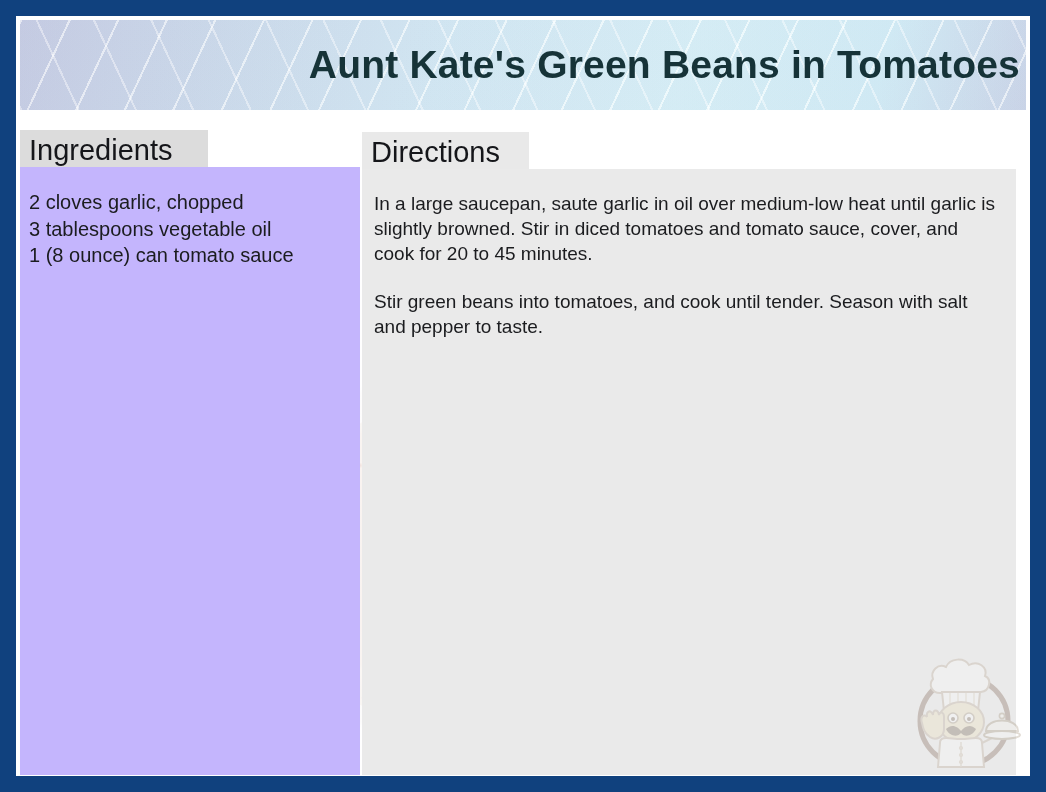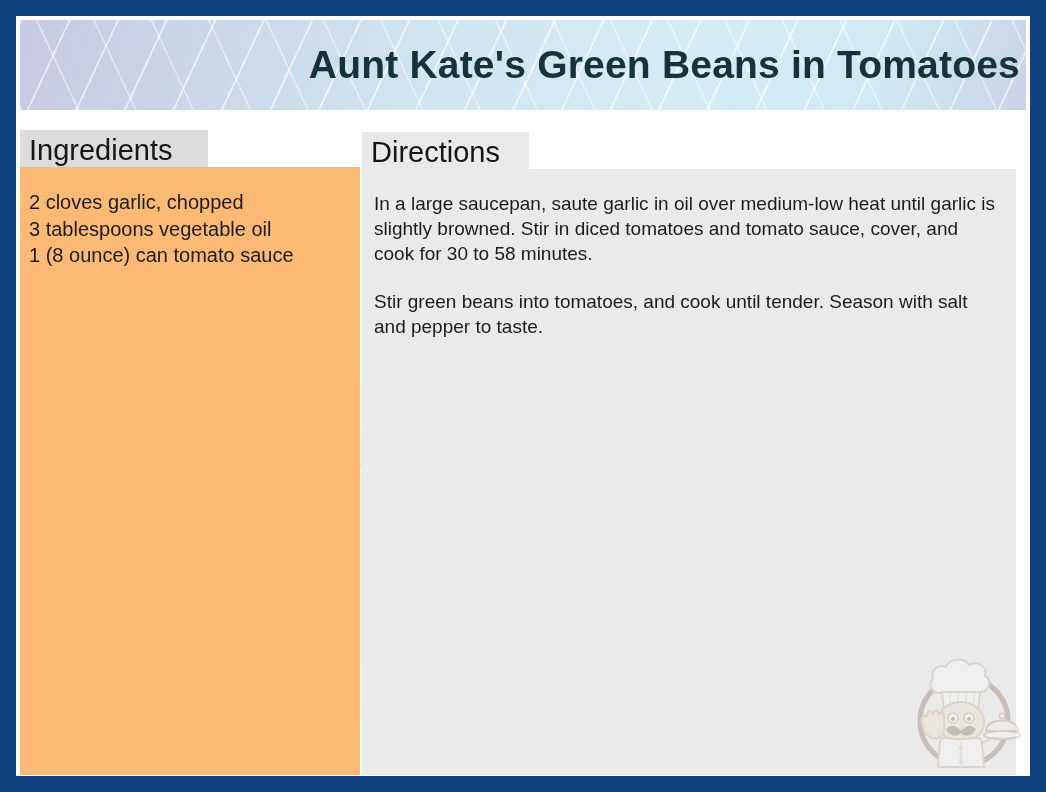--- a/index.html
+++ b/index.html
@@ -170,21 +170,21 @@
     position: absolute;
     top: 40px;
     left: 0;
     box-sizing: border-box;
     padding: 22px 14px 14px 9px;
   }
 
   
   #panel-ingredients { left: 4px; top: 111px; width: 340px; height: 648px; }
   #panel-ingredients .panel-tab  { width: 188px; background: #dcdcdc; }
-  #panel-ingredients .panel-body { width: 340px; height: 608px; background: #fdba74; }
+  #panel-ingredients .panel-body { width: 340px; height: 608px; background: #c4b5fd; }
 
   
   #panel-directions { left: 346px; top: 113px; width: 654px; height: 646px; }
   #panel-directions .panel-tab  { width: 167px; background: #e9e9e9; }
   #panel-directions .panel-body { width: 654px; height: 606px; background: #eaeaea; padding-left: 12px; padding-right: 16px; }
 
   .ingredient-list {
     margin: 0;
     padding: 0;
     list-style: none;
@@ -241,21 +241,21 @@
           <li>1 (8 ounce) can tomato sauce</li>
         </ul>
       </div>
     </div>
 
     <div class="panel" id="panel-directions">
       <div class="panel-tab">
         <span class="panel-tab-label">Directions</span>
       </div>
       <div class="panel-body">
-        <p class="direction-step">In a large saucepan, saute garlic in oil over medium-low heat until garlic is slightly browned. Stir in diced tomatoes and tomato sauce, cover, and cook for 30 to 58 minutes.</p>
+        <p class="direction-step">In a large saucepan, saute garlic in oil over medium-low heat until garlic is slightly browned. Stir in diced tomatoes and tomato sauce, cover, and cook for 20 to 45 minutes.</p>
         <p class="direction-step">Stir green beans into tomatoes, and cook until tender. Season with salt and pepper to taste.</p>
       </div>
     </div>
 
     <div class="chef-logo">
       <svg viewBox="0 0 116 126" width="116" height="126" xmlns="http://www.w3.org/2000/svg">
         <g fill="none" stroke="#7a5c4a" stroke-width="5">
           <circle cx="58" cy="74" r="44"></circle>
         </g>
 

